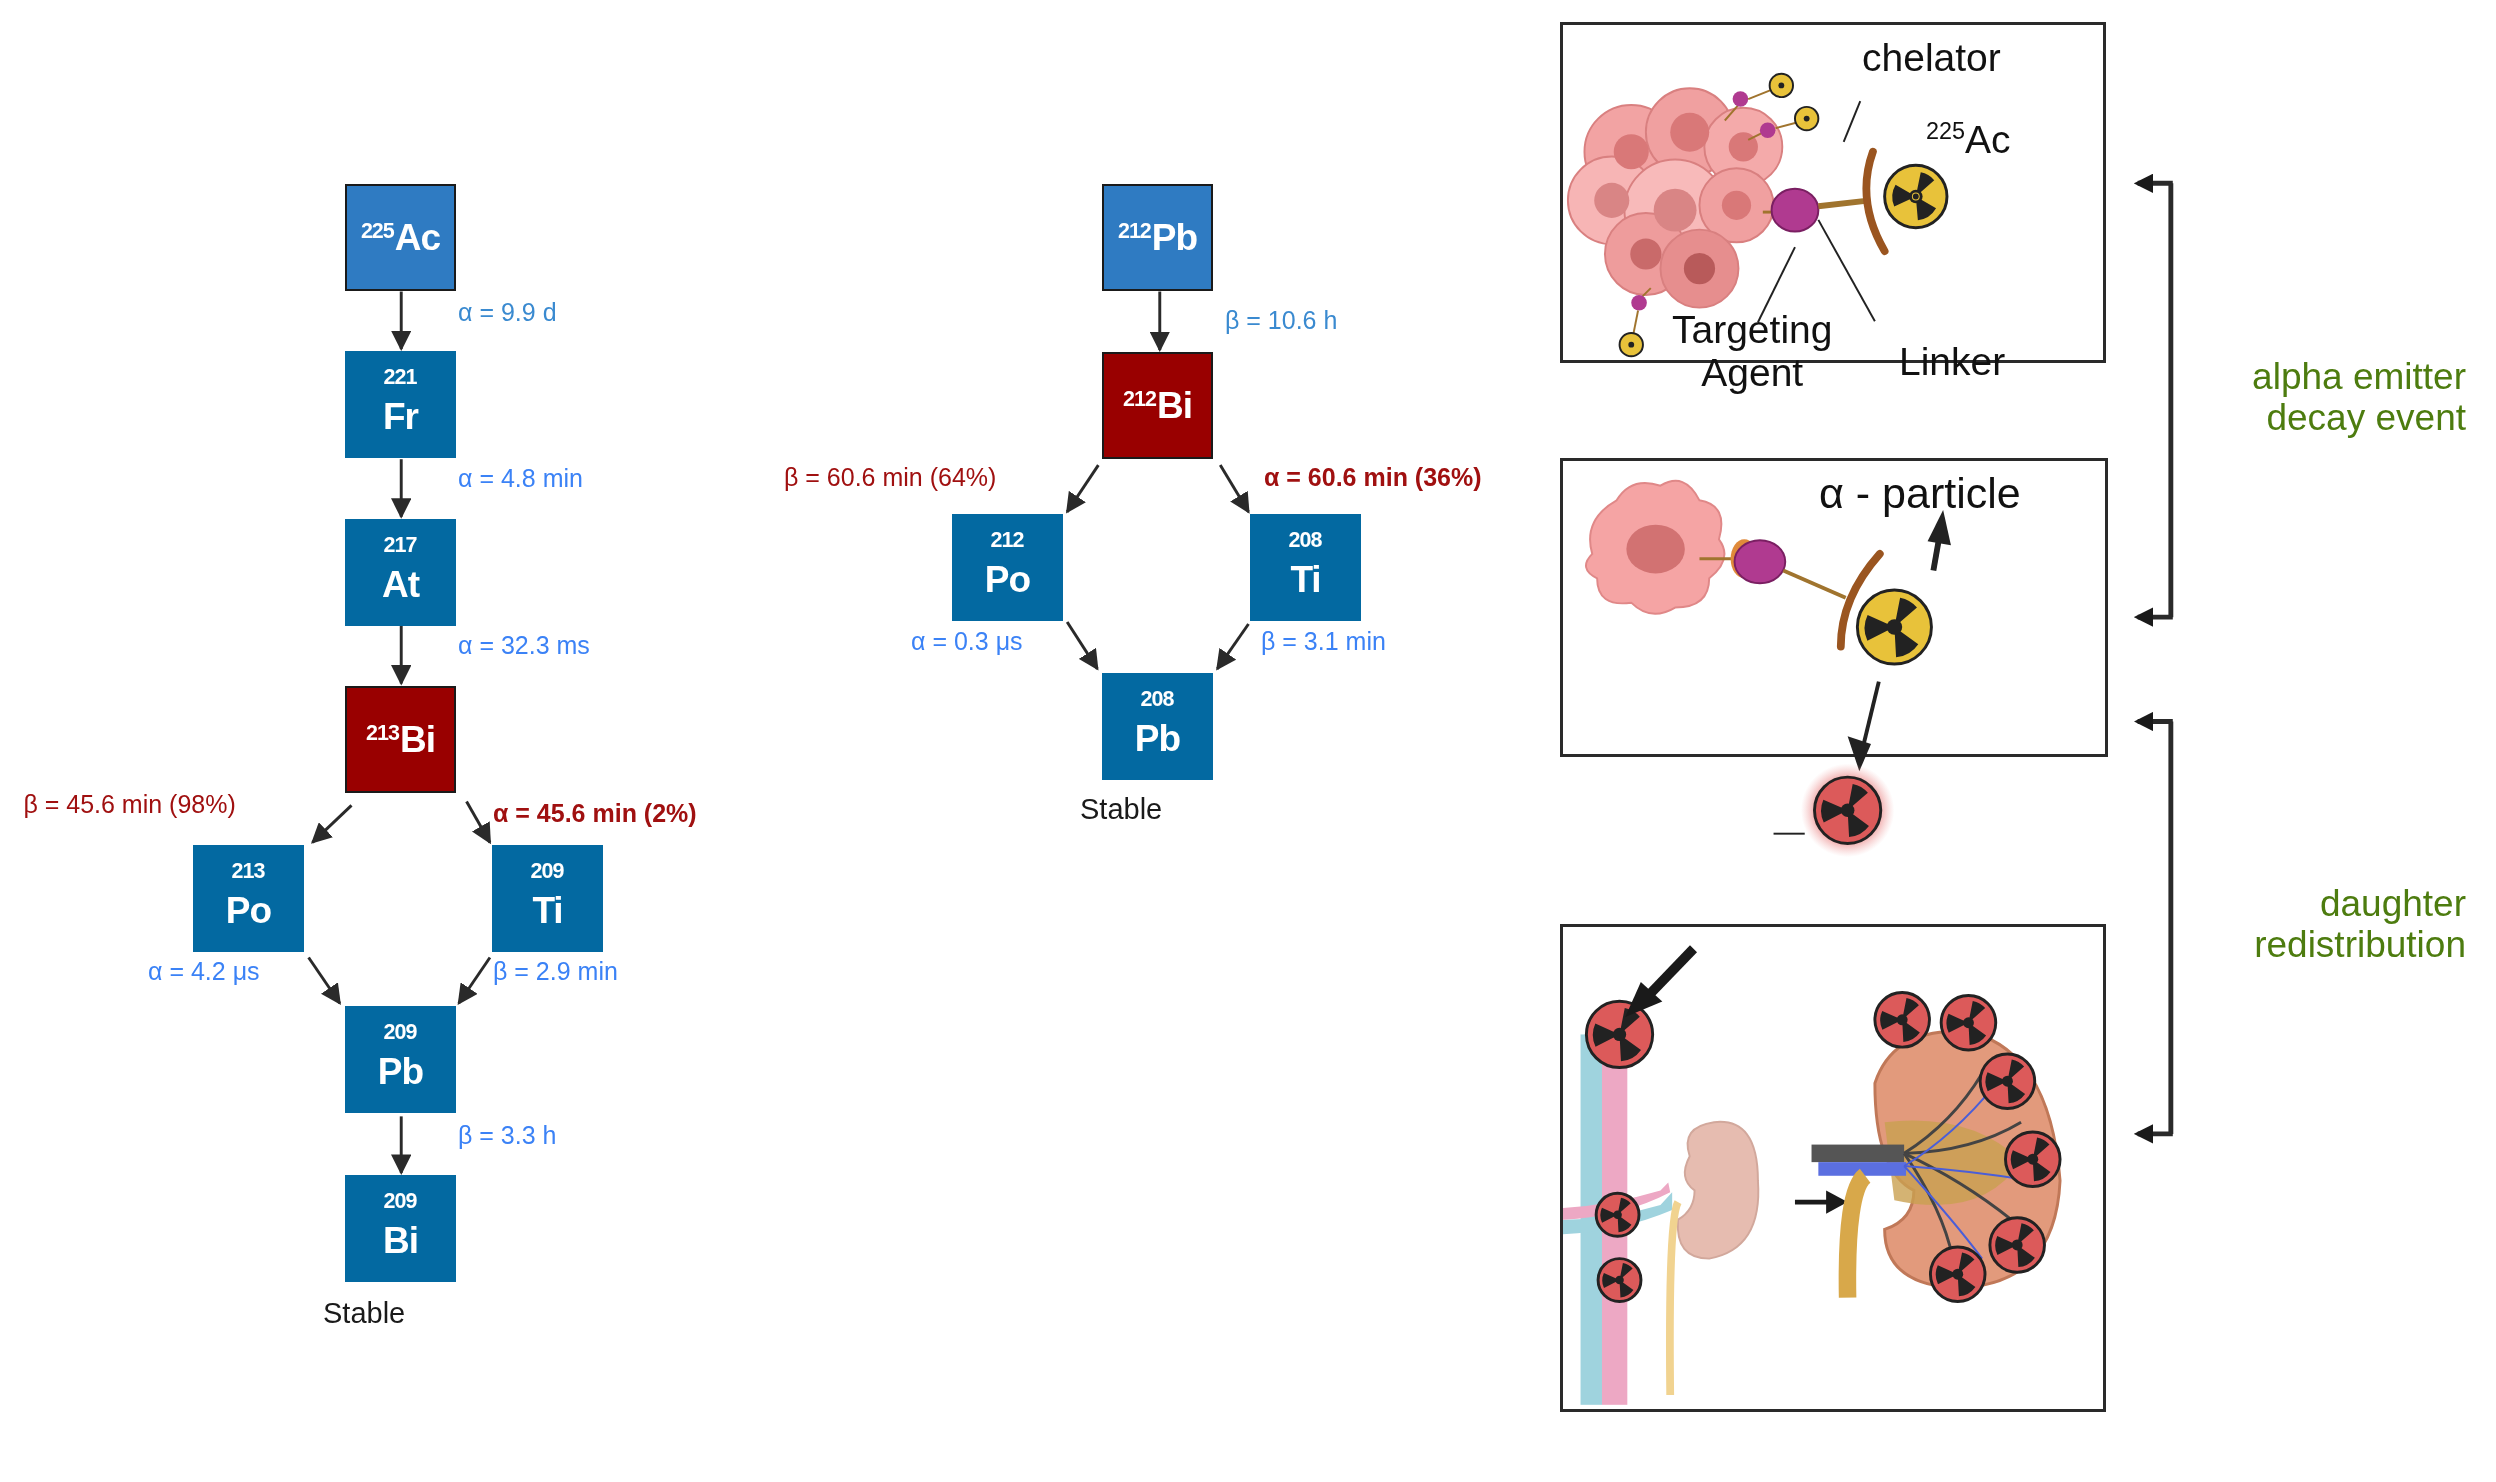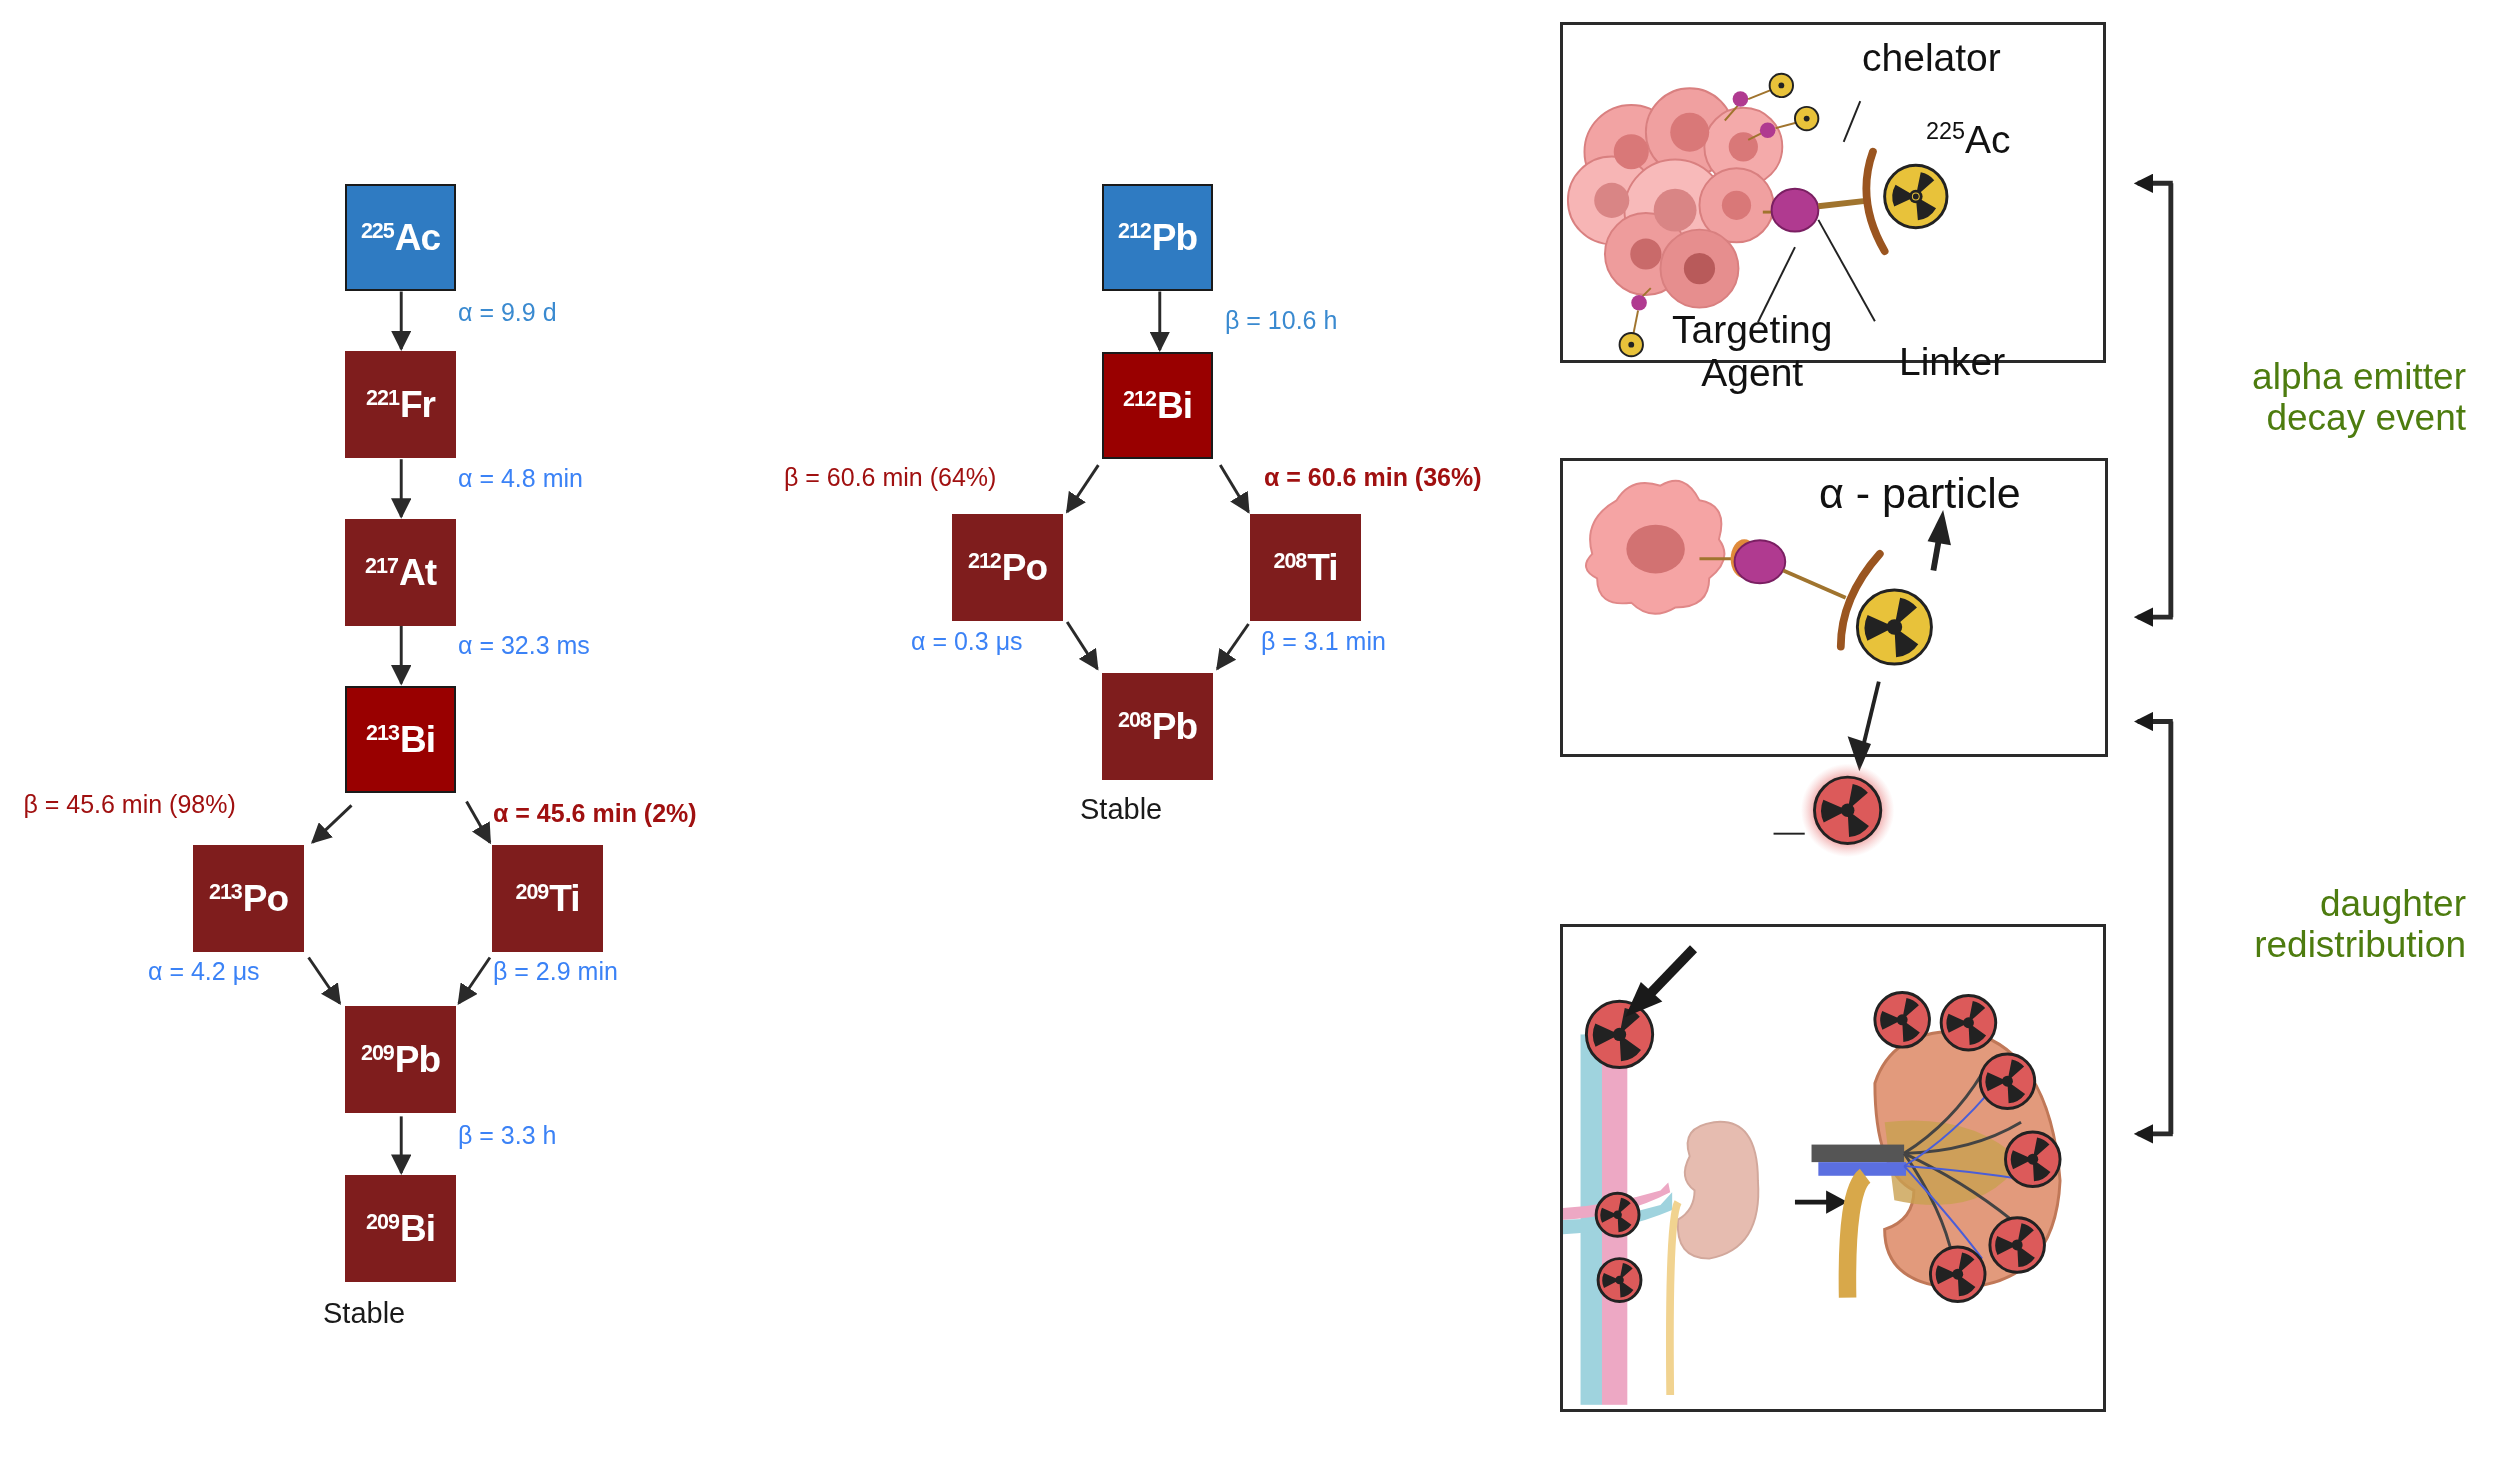--- a/index.html
+++ b/index.html
@@ -1,20 +1,20 @@
 <!DOCTYPE html>
 <html><head>
 <meta charset="utf-8">
 <style>
   html, body { margin:0; padding:0; background:#ffffff; }
   body { width:2497px; height:1482px; position:relative; overflow:hidden; font-family:"Liberation Sans", sans-serif; color:#1a1a1a; }
   .nuclide { position:absolute; width:111px; height:107px; box-sizing:border-box; display:flex; align-items:center; justify-content:center; color:#fff; font-weight:bold; font-size:37px; letter-spacing:-1px; }
   .nuclide.blue { background:#2f7bc2; border:2.9px solid #1a1a1a; }
   .nuclide.red { background:#990000; border:2.9px solid #1a1a1a; }
-  .nuclide.black { background:#7f1d1d; }
+  .nuclide.black { background:#0369a1;flex-direction:column; }
   .nuclide sup { font-size:21.5px; font-weight:bold; position:relative; top:-5.9px; margin-right:1px; }
   .lbl { position:absolute; font-size:25px; white-space:nowrap; line-height:1; }
   .lbl.blue { color:#3a8ad0; }
   .lbl.red { color:#a01010; }
   .lbl.redb { color:#a01010; font-weight:bold; }
   .lbl.dark { color:#3b82f6; }
   .stable { position:absolute; font-size:29px; color:#1a1a1a; width:156px; text-align:left; }
   svg.arrows { position:absolute; left:0; top:0; width:2497px; height:1482px; pointer-events:none; }
   .panel { position:absolute; box-sizing:border-box; border:3.9px solid #2a2a2a; background:#fff; }
   .ptext { position:absolute; color:#111; font-size:39px; white-space:nowrap; line-height:1.12; }

